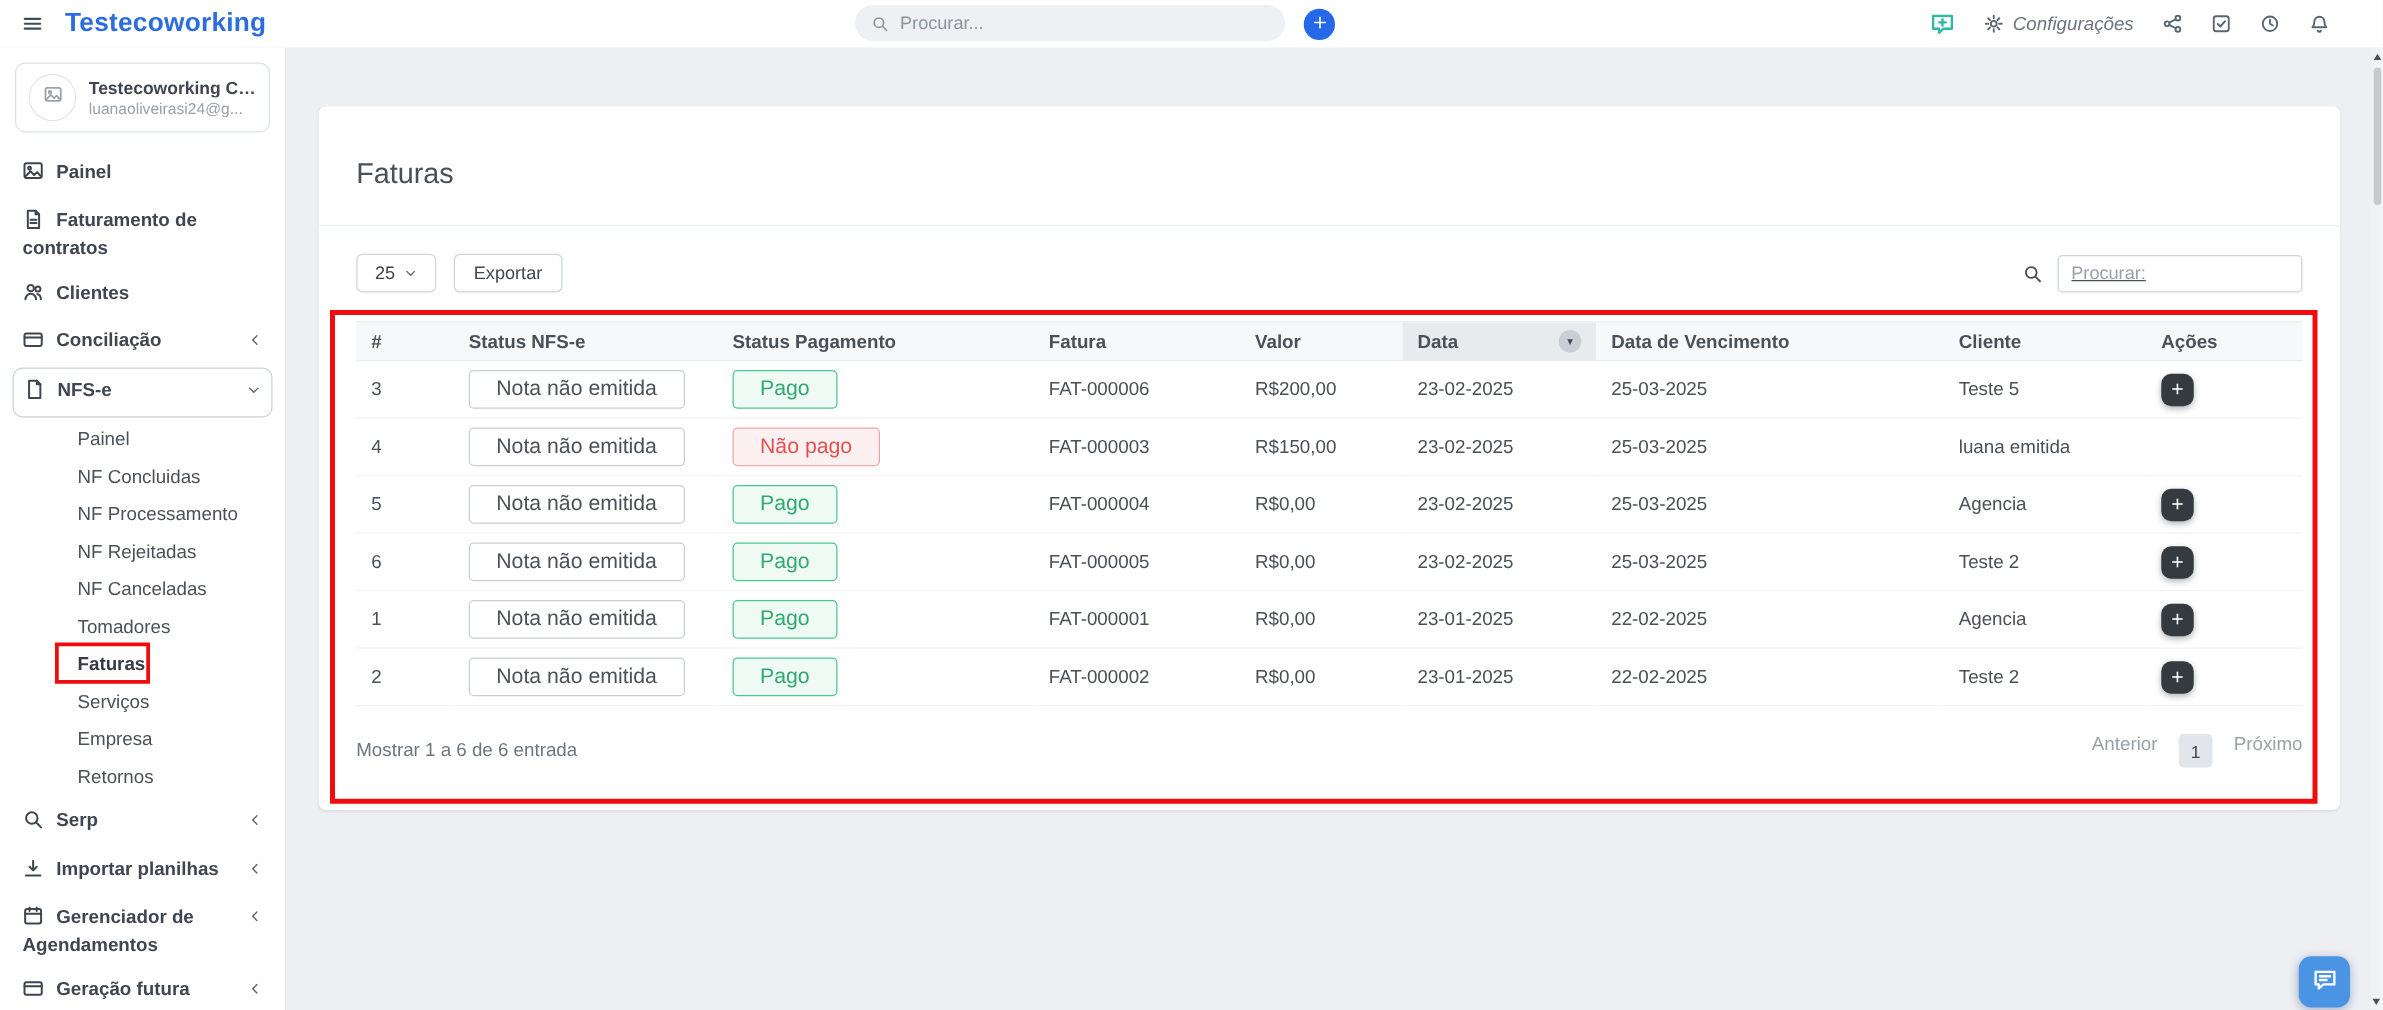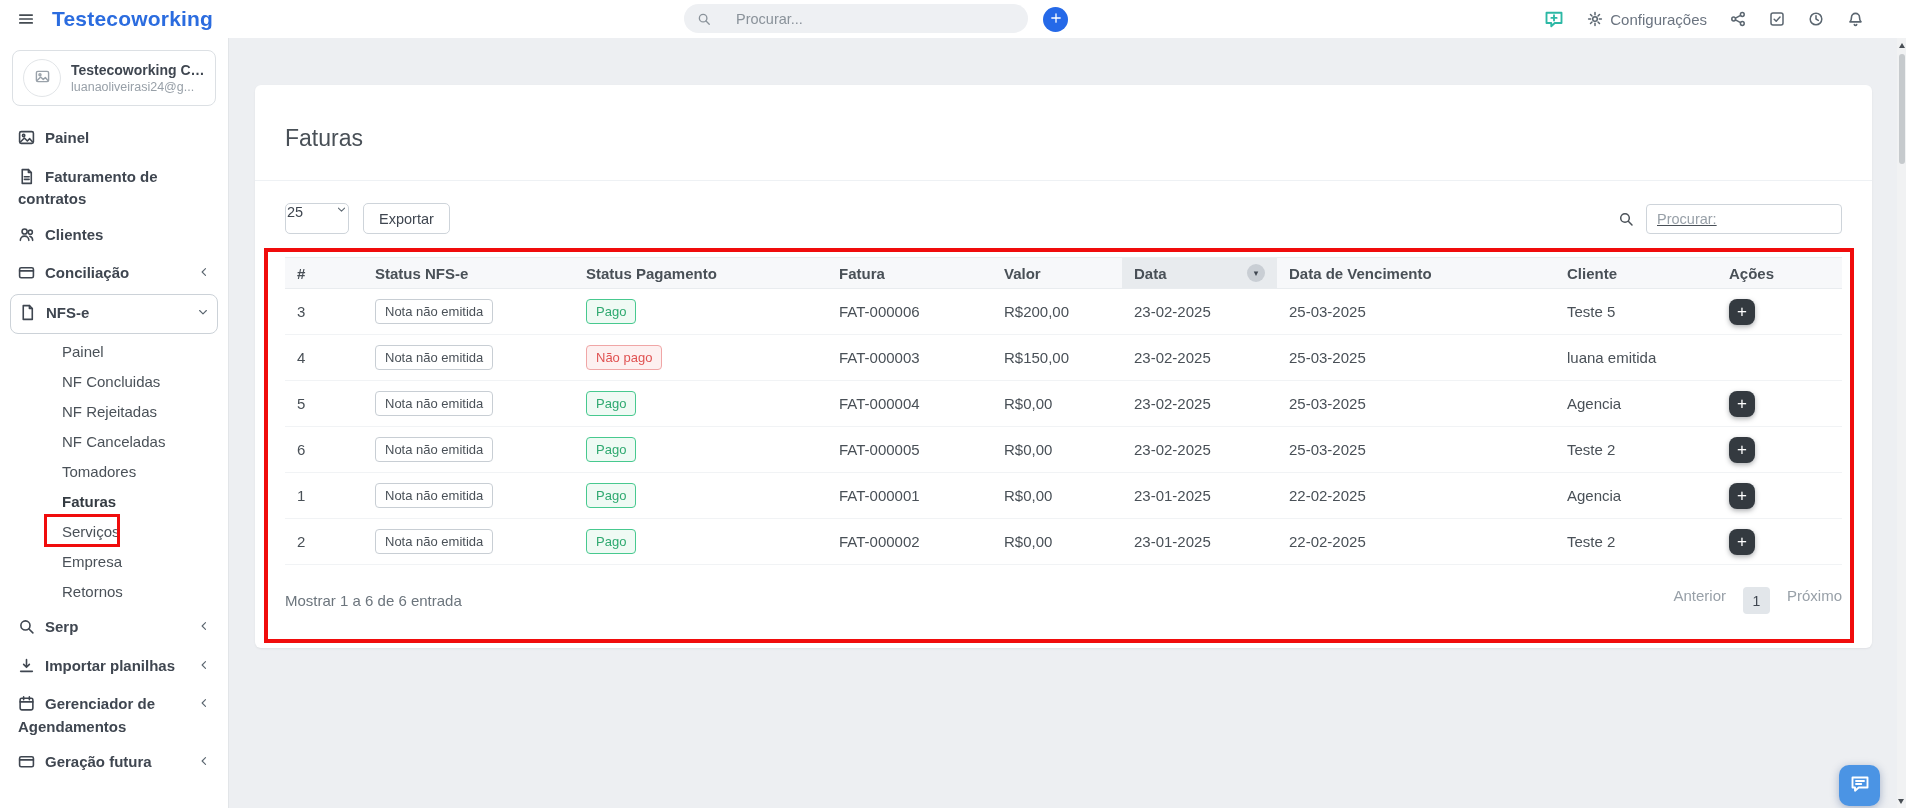--- a/index.html
+++ b/index.html
@@ -11,24 +11,24 @@
     position: relative;
     color: #495057;
   }
 
   
   .header { position: absolute; top: 0; left: 0; right: 0; height: 38px; background: #fff; z-index: 10; }
   .hamburger { position: absolute; left: 17px; top: 10px; color: #444b52; cursor: pointer; display: inline-flex; }
   .logo { position: absolute; left: 52px; top: 7px; font-size: 21px; font-weight: bold; color: var(--brand-blue,#2b6cdf); letter-spacing: .2px; cursor: pointer; }
   .search-pill { position: absolute; left: 684px; top: 4px; width: 344px; height: 29px; background: #eef0f3; border-radius: 15px; display: flex; align-items: center; padding: 0 13px; gap: 9px; }
   .sp-icon { color: #8a929a; display: inline-flex; }
-  .sp-input { flex: 1; border: none; outline: none; background: transparent; font: inherit; font-size: 14.5px; color: #a16207; min-width: 0; margin-left: 16px; }
+  .sp-input { flex: 1; border: none; outline: none; background: transparent; font: inherit; font-size: 14.5px; color: #a16207; min-width: 0; }
   .sp-input::placeholder { color: #8a929a; }
   .plus-btn { position: absolute; left: 1043px; top: 7px; width: 25px; height: 25px; border-radius: 50%; background: var(--accent-blue,#2569e8); border: none; color: #fff; display: flex; align-items: center; justify-content: center; cursor: pointer; }
-  .header-right { position: absolute; right: 42px; top: 0; height: 38px; display: flex; align-items: center; gap: 23px; }
+  .header-right { position: absolute; right: 42px; top: 0; height: 38px; display: flex; align-items: center; gap: 23px; font-style: italic; }
   .hicon { display: inline-flex; color: #5b6670; cursor: pointer; }
   .hicon.teal { color: var(--teal,#2cb8a5); }
   .settings { display: inline-flex; align-items: center; gap: 7px; color: #6b7480; font-size: 15px; cursor: pointer; white-space: nowrap; }
 
   
   .sidebar { position: absolute; left: 0; top: 38px; bottom: 0; width: 229px; background: #fff; border-right: 1px solid #e2e5e8; padding: 12px 10px 0; overflow: hidden; z-index: 5; }
   .profile-card { border: 1px solid #dce0e4; border-radius: 8px; background: #fff; display: flex; align-items: center; gap: 10px; padding: 8px 10px; margin: 0 2px 14px; cursor: pointer; }
   .avatar { width: 38px; height: 38px; flex: none; border-radius: 50%; border: 1px solid #e2e5e8; background: #fff; display: flex; align-items: center; justify-content: center; color: #9aa2aa; }
   .profile-texts { min-width: 0; display: flex; flex-direction: column; gap: 2px; }
   .profile-name { font-size: 14px; font-weight: bold; color: #3f4650; white-space: nowrap; overflow: hidden; text-overflow: ellipsis; }
@@ -40,36 +40,36 @@
   .sub-list { padding: 2px 0 3px; }
   .sub-item { padding: 6.5px 8px 6.5px 52px; font-size: 15px; color: #4a5158; cursor: pointer; }
   .sub-item.selected { font-weight: bold; color: #343b42; }
 
   
   .main { position: absolute; left: 229px; top: 38px; right: 0; bottom: 0; }
   .card { position: absolute; left: 26px; top: 47px; width: 1617px; height: 563px; background: #fff; border-radius: 6px; box-shadow: 0 1px 2px rgba(60,70,80,.08); overflow: hidden; }
   .card-header { padding: 40px 30px 28px; border-bottom: 1px solid #eef1f4; }
   .card-title { font-size: 23px; font-weight: 500; color: #495057; }
   .toolbar { display: flex; align-items: center; margin: 22px 30px 0; }
-  .select { width: 64px; height: 31px; border: 1px solid #ced4da; border-radius: 5px; display: flex; justify-content: space-between; padding: 0 1px; font-size: 14.5px; color: #3f4650; cursor: pointer; background: #fff; }
+  .select { width: 64px; height: 31px; border: 1px solid #ced4da; border-radius: 5px; display: flex; align-items: center; justify-content: space-between; padding: 0 14px; font-size: 14.5px; color: #3f4650; cursor: pointer; background: #fff; }
   .sel-caret { color: #5b6670; display: inline-flex; }
   .export-btn { margin-left: 14px; height: 31px; padding: 0 15px; border: 1px solid #ced4da; border-radius: 5px; background: #fff; font: inherit; font-size: 14.5px; color: #3f4650; cursor: pointer; }
   .table-search { margin-left: auto; display: flex; align-items: center; gap: 12px; text-decoration: underline; }
   .ts-icon { color: #4a5158; display: inline-flex; }
   .ts-input { width: 196px; height: 30px; border: 1px solid #ced4da; border-radius: 4px; padding: 0 10px; font: inherit; font-size: 14.5px; color: #495057; outline: none; }
   .ts-input::placeholder { color: #98a0a8; }
 
   .table-wrap { margin: 23px 30px 0; }
   table { border-collapse: collapse; table-layout: fixed; width: 1557px; }
   thead th { background: #f7f8fa; border-top: 1px solid #e9ecef; border-bottom: 1px solid #e9ecef; padding: 6px 12px; height: 29px; font-size: 15px; font-weight: bold; color: #495057; text-align: left; }
   thead th.sorted { background: #e8ebee; }
   .th-flex { display: flex; align-items: center; justify-content: space-between; }
   .sort-circle { width: 18px; height: 18px; border-radius: 50%; background: #c9ced4; color: #3f4650; display: inline-flex; align-items: center; justify-content: center; font-size: 9px; cursor: pointer; flex: none; }
   tbody td { height: 46px; padding: 0 12px; font-size: 15px; color: #495057; border-bottom: 1px solid #f1f3f5; background: #fff; overflow: hidden; white-space: nowrap; }
-  .badge { display: inline-block; padding: 4px 9px; border-radius: 4px; font-size: 13px; line-height: 1.2; }
+  .badge { display: inline-block; padding: 4px 21px; border-radius: 4px; font-size: 17px; line-height: 1.2; }
   .badge-gray { border: 1px solid #c8ced4; color: #4a5158; background: #fff; }
   .badge-green { border: 1px solid #47c98f; color: var(--green-badge,#2fa970); background: #effaf4; }
   .badge-red { border: 1px solid #f0a6a6; color: var(--red-badge,#e05252); background: #fdf0f0; }
   .action-plus { width: 26px; height: 26px; border: none; border-radius: 8px; background: var(--action-dark,#343a40); color: #fff; font-size: 17px; line-height: 1; display: flex; align-items: center; justify-content: center; cursor: pointer; box-shadow: 0 2px 5px rgba(30,35,40,.35); font-family: inherit; }
 
   .card-footer { display: flex; align-items: center; margin: 22px 30px 0; }
   .info { font-size: 15px; color: #6c757d; }
   .pager { margin-left: auto; display: flex; align-items: flex-start; gap: 17px; }
   .pg-prev, .pg-next { font-size: 15px; color: #98a0a8; cursor: pointer; }
   .pg-page { width: 27px; height: 27px; border-radius: 4px; background: #e2e6ea; color: #3f4650; font-size: 14px; display: flex; align-items: center; justify-content: center; cursor: pointer; }
@@ -197,20 +197,21 @@
               <path d="M4 1.5h5.8l2.7 2.7V14.5H4z"></path>
               <path d="M9.8 1.5v2.7h2.7"></path>
             </svg></span><span class="nav-chevron">
             <svg width="12" height="12" viewBox="0 0 16 16" fill="none" stroke="currentColor" stroke-width="1.5" stroke-linecap="round" stroke-linejoin="round">
               <path d="M3.5 6l4.5 4.5L12.5 6"></path>
             </svg>
           </span><span class="nav-label">NFS-e</span></div>
         <div class="sub-list">
           <div class="sub-item">Painel</div>
           <div class="sub-item">NF Concluidas</div>
+          <div class="sub-item">NF Processamento</div>
           <div class="sub-item">NF Rejeitadas</div>
           <div class="sub-item">NF Canceladas</div>
           <div class="sub-item">Tomadores</div>
           <div class="sub-item selected">Faturas</div>
           <div class="sub-item">Serviços</div>
           <div class="sub-item">Empresa</div>
           <div class="sub-item">Retornos</div>
         </div>
         <div class="nav-item"><span class="nav-icon"><svg width="17" height="17" viewBox="0 0 16 16" fill="none" stroke="currentColor" stroke-width="1.5" stroke-linecap="round" stroke-linejoin="round">
               <circle cx="7" cy="7" r="4.3"></circle>

